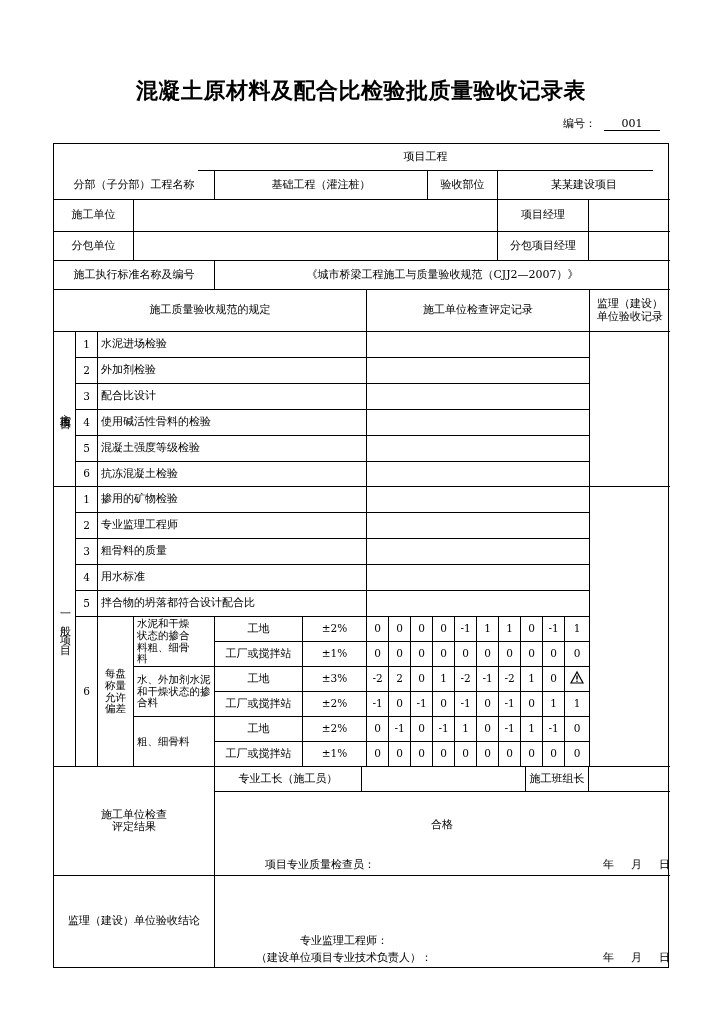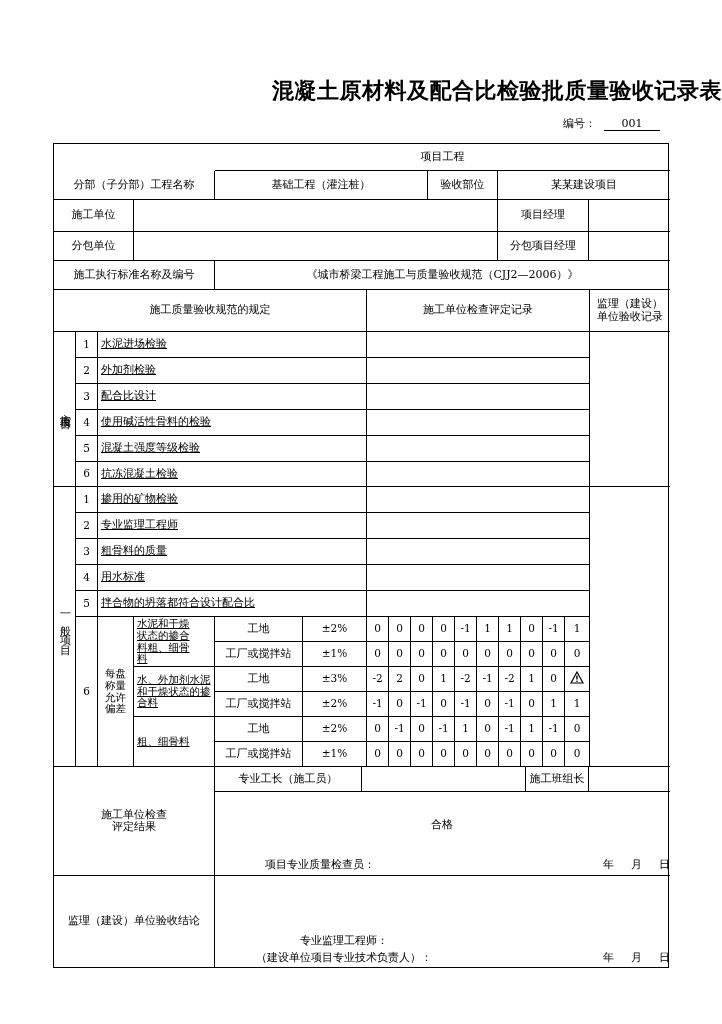--- a/index.html
+++ b/index.html
@@ -1,60 +1,60 @@
 <!DOCTYPE html>
 <html><head>
 <meta charset="utf-8">
 <style>
   html, body { margin:0; padding:0; background:#ffffff; }
   body { width:722px; height:1024px; position:relative; font-family:"DejaVu Serif","Liberation Serif",serif; color:#000; overflow:hidden; }
-  .title { position:absolute; top:76px; left:0; width:722px; text-align:right; font-family:"DejaVu Sans","Liberation Sans",sans-serif; font-size:22px; font-weight:bold; letter-spacing:0.5px; }
+  .title { position:absolute; top:76px; left:0; width:722px; text-align:center; font-family:"DejaVu Sans","Liberation Sans",sans-serif; font-size:22px; font-weight:bold; letter-spacing:0.5px; }
   .serial { position:absolute; top:116px; left:551px; font-size:11px; }
   .serial .lbl { display:inline-block; width:40px;margin-left:12px; }
   .serial .val { display:inline-block; width:56px; border-bottom:1px solid #000; text-align:center; margin-left:1px; }
   .sheet { position:absolute; left:53px; top:143px; width:616px; height:825px; border:1.5px solid #000; box-sizing:border-box; }
   .c { position:absolute; box-sizing:border-box; border-right:1px solid #000; border-bottom:1px solid #000; font-size:11px; display:flex; align-items:center; justify-content:center; text-align:center; line-height:1.1; }
-  .l { justify-content:flex-start; padding-left:3px; text-align:left;text-decoration:underline; }
+  .l { justify-content:flex-start; padding-left:3px; text-align:left; }
   .nb { border-right:none; }
   .nbb { border-bottom:none; }
   .vert { writing-mode:vertical-rl; letter-spacing:2px; }
   .small { font-size:10.5px; }
   .num { font-size:10.5px; }
   .free { position:absolute; font-size:11px; white-space:nowrap; }
   .warn svg { width:14px; height:13px; }
 </style>
 </head>
 <body>
 
 <div class="title">混凝土原材料及配合比检验批质量验收记录表</div>
 <div class="serial">
   <span class="lbl">编号：</span><span class="val">001</span>
 </div>
 
 <div class="sheet">
 
-  <div class="c nb" style="left:161px;top:0;width:455px;height:27px">项目工程</div>
+  <div class="c nb" style="left:144px;top:0;width:455px;height:27px">项目工程</div>
 
   <div class="c" style="left:0;top:27px;width:161px;height:29px">分部（子分部）工程名称</div>
   <div class="c" style="left:161px;top:27px;width:213px;height:29px">基础工程（灌注桩）</div>
   <div class="c" style="left:374px;top:27px;width:70px;height:29px">验收部位</div>
   <div class="c nb" style="left:444px;top:27px;width:172px;height:29px">某某建设项目</div>
 
   <div class="c" style="left:0;top:56px;width:80px;height:32px">施工单位</div>
   <div class="c" style="left:80px;top:56px;width:364px;height:32px"></div>
   <div class="c" style="left:444px;top:56px;width:91px;height:32px">项目经理</div>
   <div class="c nb" style="left:535px;top:56px;width:81px;height:32px"></div>
 
   <div class="c" style="left:0;top:88px;width:80px;height:29px">分包单位</div>
   <div class="c" style="left:80px;top:88px;width:364px;height:29px"></div>
   <div class="c" style="left:444px;top:88px;width:91px;height:29px">分包项目经理</div>
   <div class="c nb" style="left:535px;top:88px;width:81px;height:29px"></div>
 
   <div class="c" style="left:0;top:117px;width:161px;height:29px">施工执行标准名称及编号</div>
-  <div class="c nb" style="left:161px;top:117px;width:455px;height:29px">《城市桥梁工程施工与质量验收规范（CJJ2—2006）》</div>
+  <div class="c nb" style="left:161px;top:117px;width:455px;height:29px">《城市桥梁工程施工与质量验收规范（CJJ2—2007）》</div>
 
   <div class="c" style="left:0;top:146px;width:313px;height:42px">施工质量验收规范的规定</div>
   <div class="c" style="left:313px;top:146px;width:223px;height:42px">施工单位检查评定记录</div>
   <div class="c nb" style="left:536px;top:146px;width:80px;height:42px;flex-direction:column">
     <span>监理（建设）</span>
     <span>单位验收记录</span>
   </div>
 
   <div class="c" style="left:0;top:188px;width:22px;height:155px">
       <span class="vert">主控项目</span>

